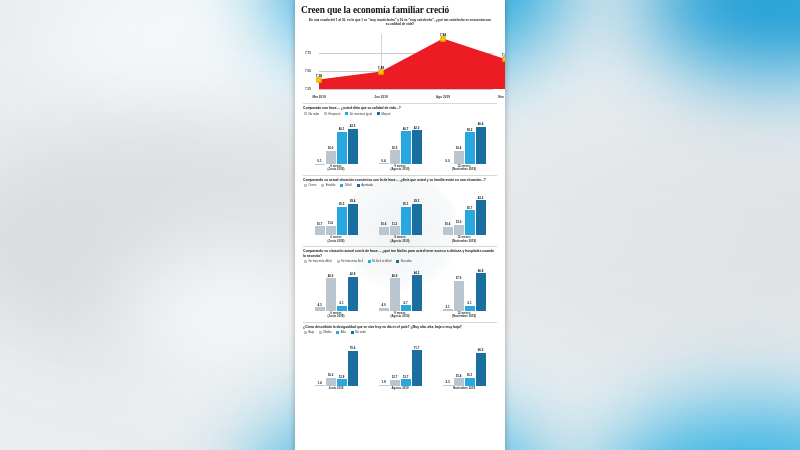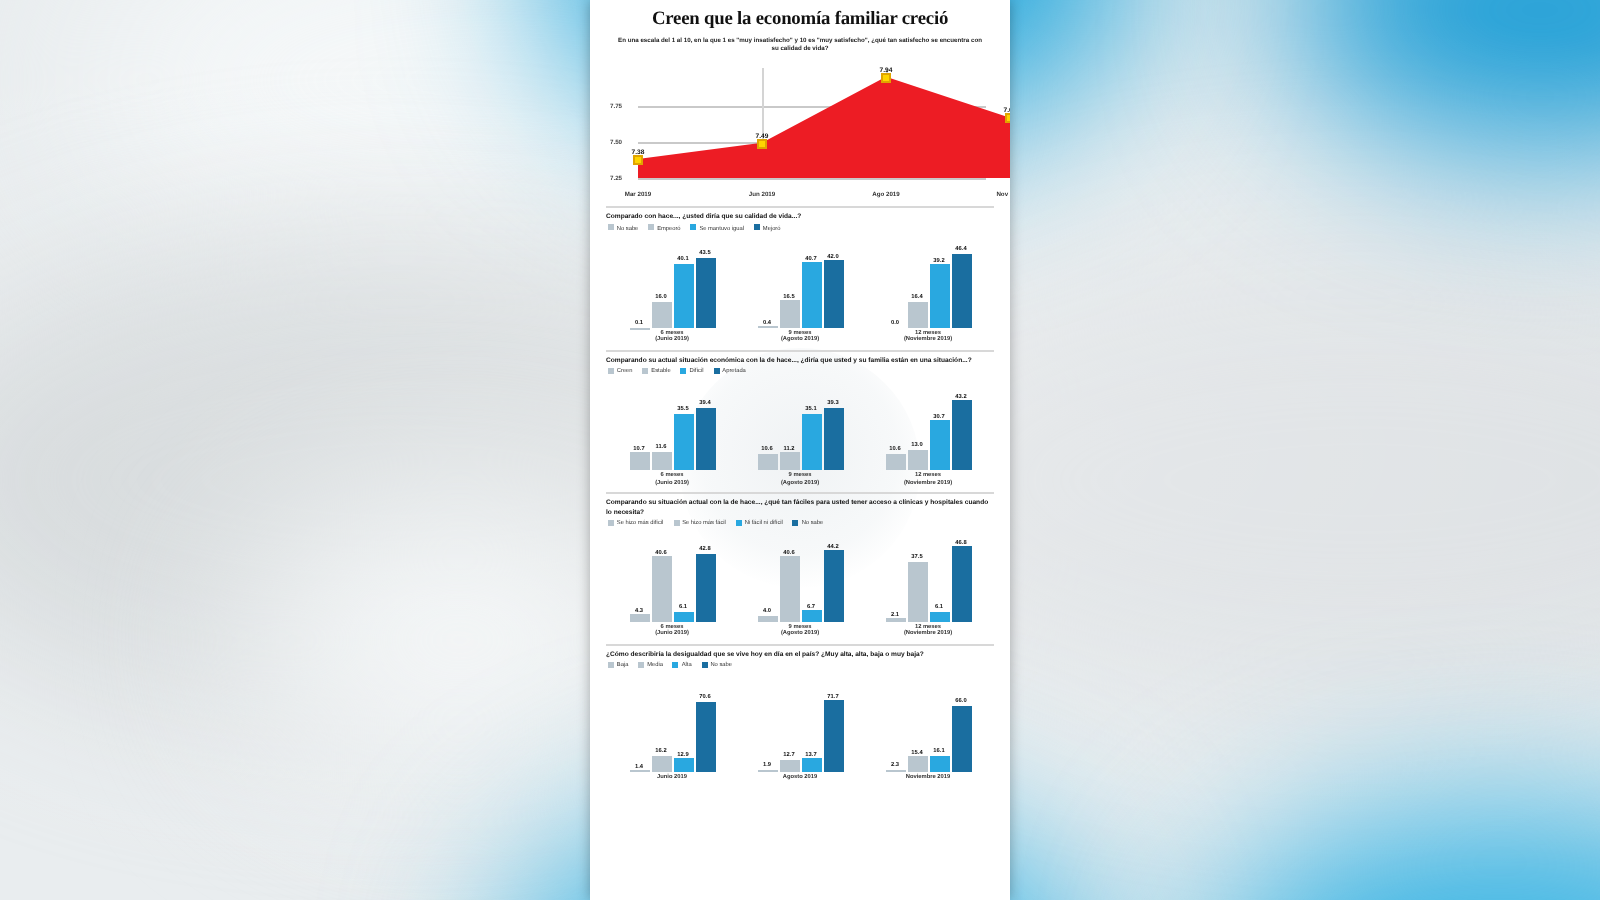--- a/index.html
+++ b/index.html
@@ -33,21 +33,21 @@
     position:absolute;left:50%;top:52%;transform:translate(-50%,-50%);
     width:120px;height:120px;border-radius:50%;
     background:radial-gradient(circle at 50% 45%, #eef1f3 0%, #f6f8f9 55%, #ffffff 75%);
     opacity:.9;pointer-events:none;
   }
   .content{position:relative;}
 
   h1.title{
     font-family:"Liberation Serif", serif;
     font-weight:bold;font-size:9.4px;line-height:11px;
-    text-align:center;margin:2px 0 2px 0;color:#111;letter-spacing:-.1px;
+    margin:2px 0 2px 0;color:#111;letter-spacing:-.1px;
   }
   .subtitle{
     font-size:3.1px;line-height:4.2px;text-align:center;color:#222;
     margin:0 6px 2px 6px;font-weight:bold;
   }
 
   
   .linechart{position:relative;height:72px;margin:1px 2px 0 2px;}
   .lc-plot{position:absolute;left:16px;right:4px;top:6px;bottom:11px;}
   .gridline{position:absolute;left:0;right:0;height:1px;background:#c9c9c9;}

